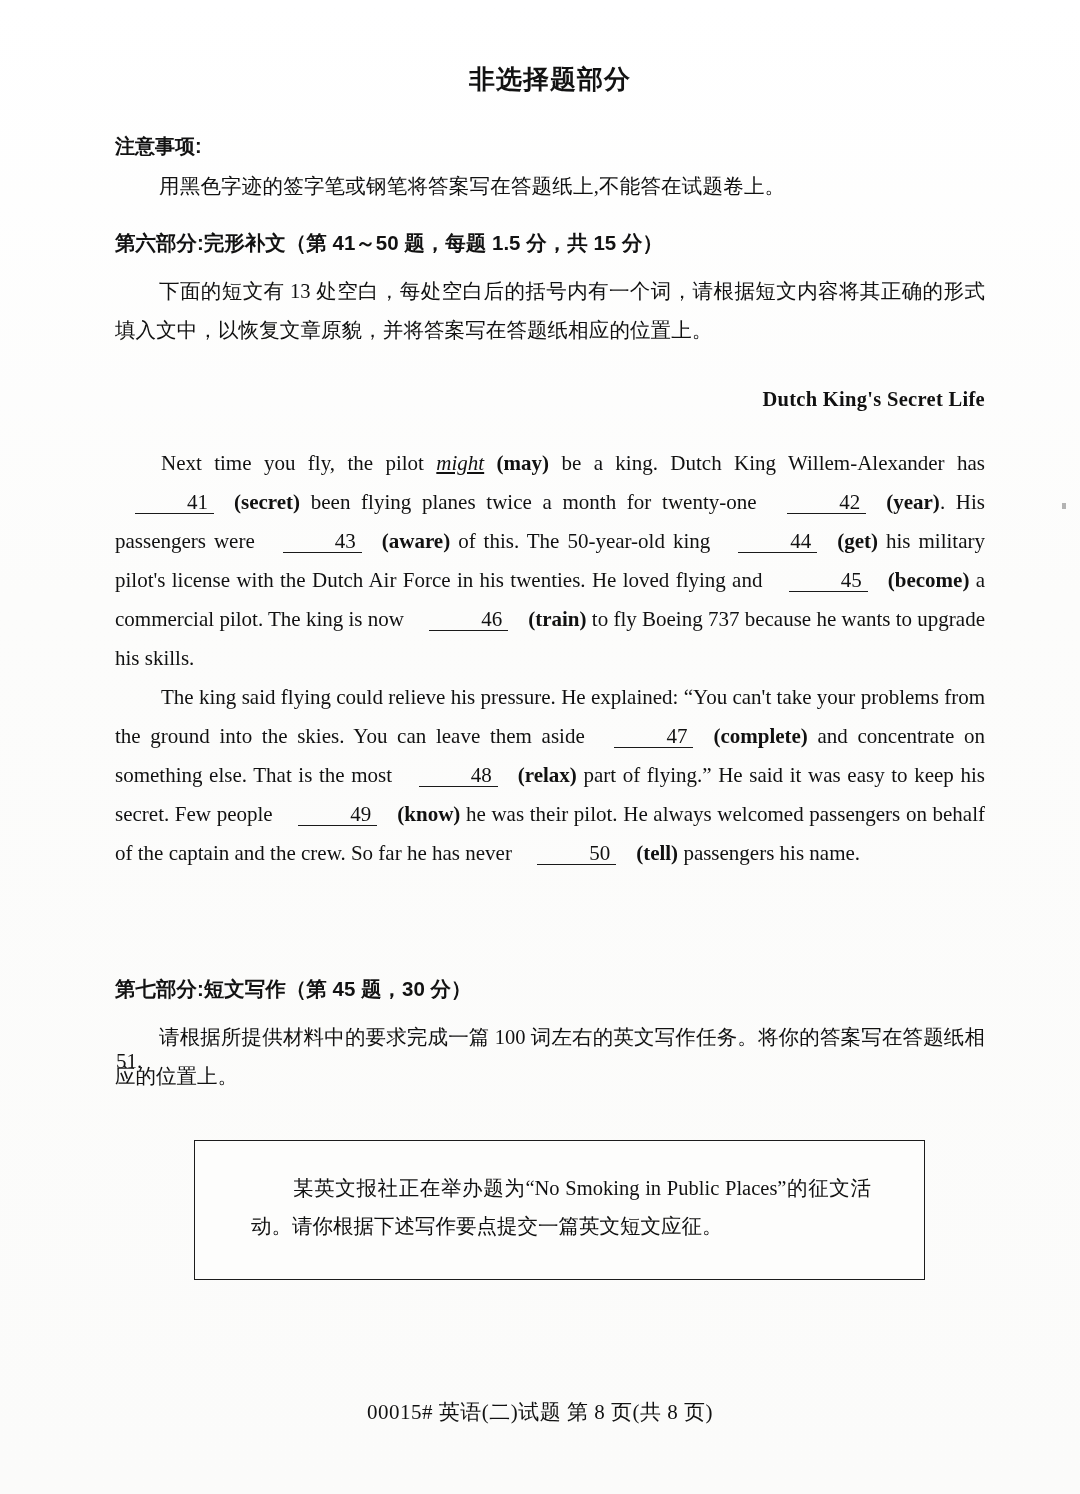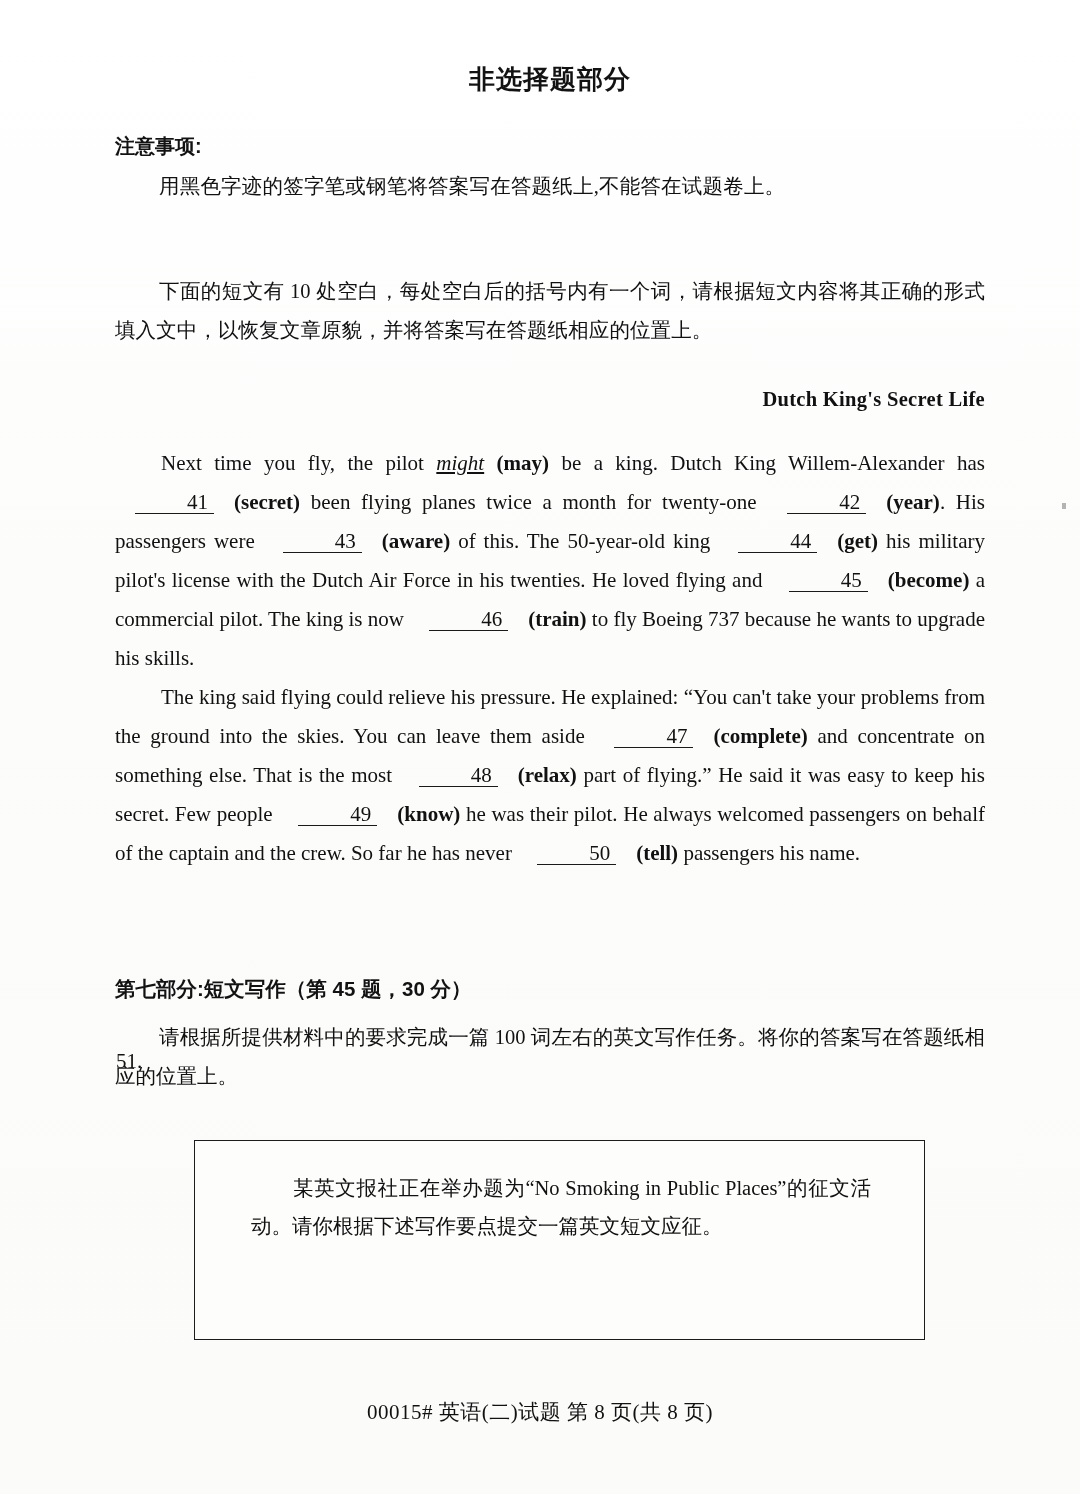--- a/index.html
+++ b/index.html
@@ -123,21 +123,21 @@
     top: 1049px;
     font-size: 21px;
   }
 
   
   .prompt-box {
     position: absolute;
     left: 194px;
     top: 1140px;
     width: 731px;
-    height: 200px;
+    height: 140px;
     border: 1.8px solid #1c1c1c;
     box-sizing: border-box;
     background: #fdfdfc;
   }
   .prompt-text {
     position: absolute;
     left: 56px;
     top: 28px;
     width: 620px;
     font-size: 20.5px;
@@ -194,21 +194,22 @@
 </head>
 <body>
 
 <div class="page">
 
   <div class="col doc-title">非选择题部分</div>
 
   <div class="col notice-body">用黑色字迹的签字笔或钢笔将答案写在答题纸上,不能答在试题卷上。</div>
   <div class="col notice-label">注意事项:</div>
 
-  <div class="col part6-body">下面的短文有 10 处空白，每处空白后的括号内有一个词，请根据短文内容将其正确的形式填入文中，以恢复文章原貌，并将答案写在答题纸相应的位置上。</div>
+  <div class="col part6-label">第六部分:完形补文（第 41～50 题，每题 1.5 分，共 15 分）</div>
+  <div class="col part6-body">下面的短文有 13 处空白，每处空白后的括号内有一个词，请根据短文内容将其正确的形式填入文中，以恢复文章原貌，并将答案写在答题纸相应的位置上。</div>
 
   <div class="col passage-title">Dutch King's Secret Life</div>
 
   <div class="col passage">
     <p><span>Next time you fly, the pilot </span><span class="example">might</span><span> </span><span class="cue">(may)</span><span> be a king. Dutch King Willem-Alexander has </span><span class="blank">41</span><span class="cue">(secret)</span><span> been flying planes twice a month for twenty-one </span><span class="blank">42</span><span class="cue">(year)</span><span>. His passengers were </span><span class="blank">43</span><span class="cue">(aware)</span><span> of this. The 50-year-old king </span><span class="blank">44</span><span class="cue">(get)</span><span> his military pilot's license with the Dutch Air Force in his twenties. He loved flying and </span><span class="blank">45</span><span class="cue">(become)</span><span> a commercial pilot. The king is now </span><span class="blank">46</span><span class="cue">(train)</span><span> to fly Boeing 737 because he wants to upgrade his skills.</span></p>
 
     <p><span>The king said flying could relieve his pressure. He explained: “You can't take your problems from the ground into the skies. You can leave them aside </span><span class="blank">47</span><span class="cue">(complete)</span><span> and concentrate on something else. That is the most </span><span class="blank">48</span><span class="cue">(relax)</span><span> part of flying.” He said it was easy to keep his secret. Few people </span><span class="blank">49</span><span class="cue">(know)</span><span> he was their pilot. He always welcomed passengers on behalf of the captain and the crew. So far he has never </span><span class="blank">50</span><span class="cue">(tell)</span><span> passengers his name.</span></p>
   </div>
 
   <div class="col part7-label">第七部分:短文写作（第 45 题，30 分）</div>

